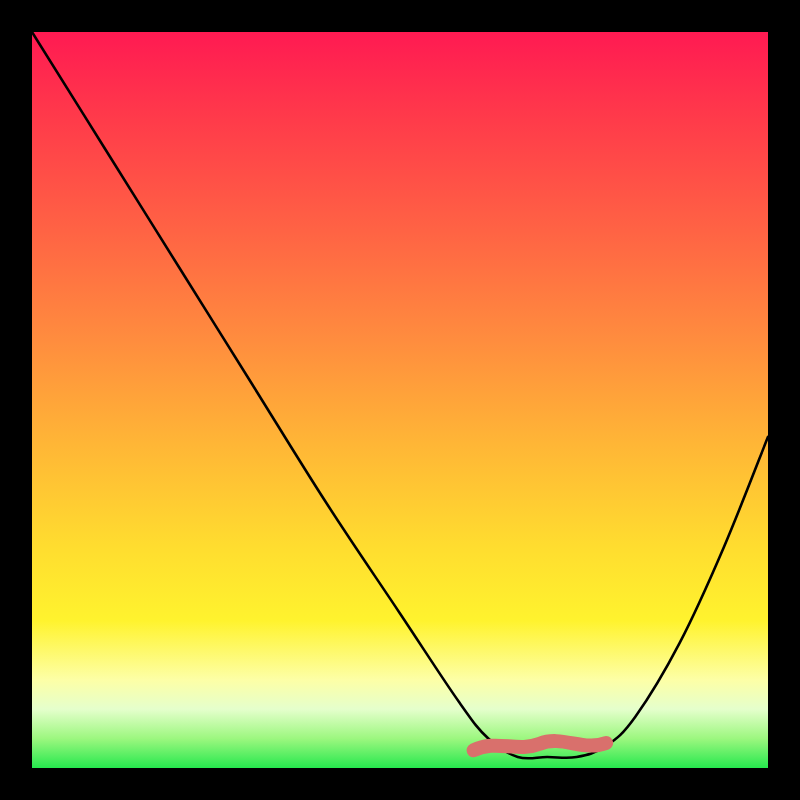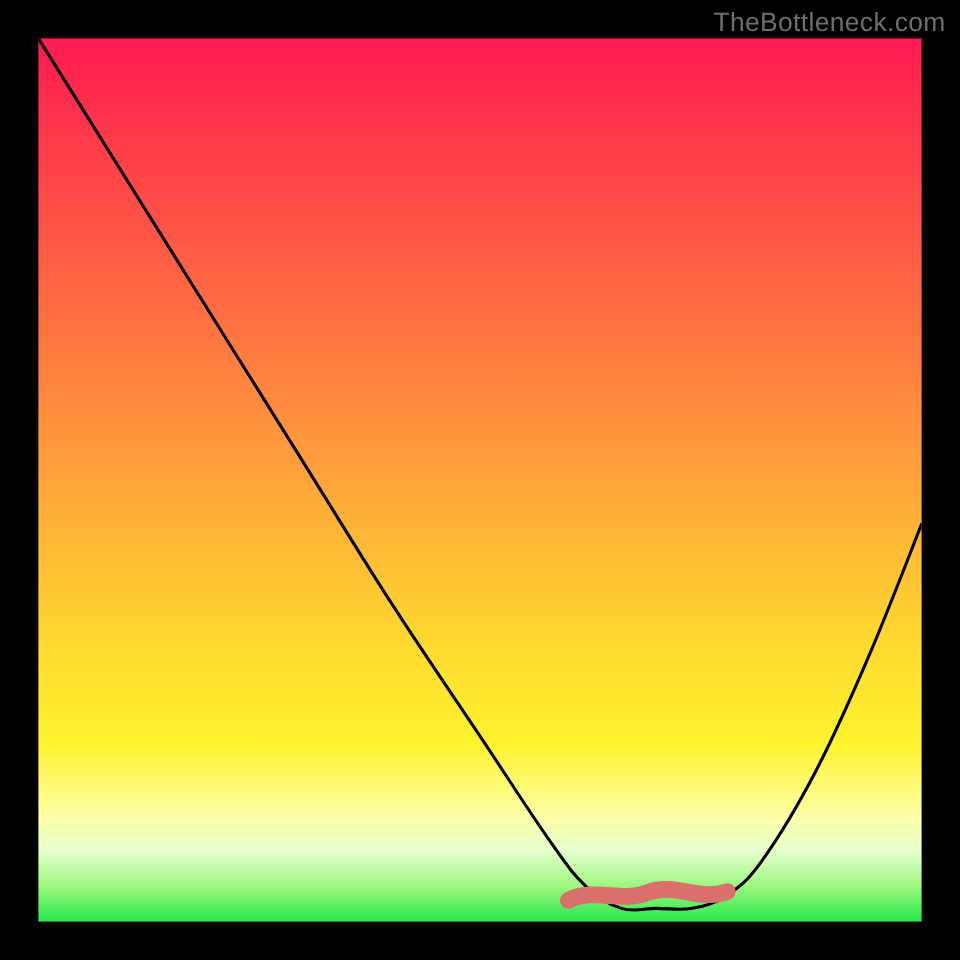--- a/index.html
+++ b/index.html
@@ -73,14 +73,13 @@
     <div class="gradient"></div>
 
     <svg class="svg-overlay" viewBox="0 0 100 100" preserveAspectRatio="none">
 
       <path id="curve-path" fill="none" stroke="#000" stroke-width="0.35" stroke-linecap="round" stroke-linejoin="round" d="M 0 0 C 1.80 2.88, 6.40 10.24, 10.00 16.00 C 13.60 21.76, 16.40 26.24, 20.00 32.00 C 23.60 37.76, 26.40 42.24, 30.00 48.00 C 33.60 53.76, 36.40 58.42, 40.00 64.00 C 43.60 69.58, 46.76 74.14, 50.00 79.00 C 53.24 83.86, 55.84 87.94, 58.00 91.00 C 60.16 94.06, 60.56 94.65, 62.00 96.00 C 63.44 97.35, 64.56 98.05, 66.00 98.50 C 67.44 98.95, 68.56 98.50, 70.00 98.50 C 71.44 98.50, 72.56 98.77, 74.00 98.50 C 75.44 98.23, 76.56 97.99, 78.00 97.00 C 79.44 96.01, 80.20 95.52, 82.00 93.00 C 83.80 90.48, 85.84 87.14, 88.00 83.00 C 90.16 78.86, 91.84 75.04, 94.00 70.00 C 96.16 64.96, 98.92 57.70, 100.00 55.00"></path>
 
       <path id="highlight-path" fill="none" stroke="#d9706c" stroke-width="1.9" stroke-linecap="round" d="M 60 97.6 C 63 96.1, 66 97.9, 69 96.7 S 75 97.8, 78 96.6"></path>
     </svg>
   </div>
 
-  <div class="watermark">TheBottleneck.com</div>
 </div>
 
 </body></html>

